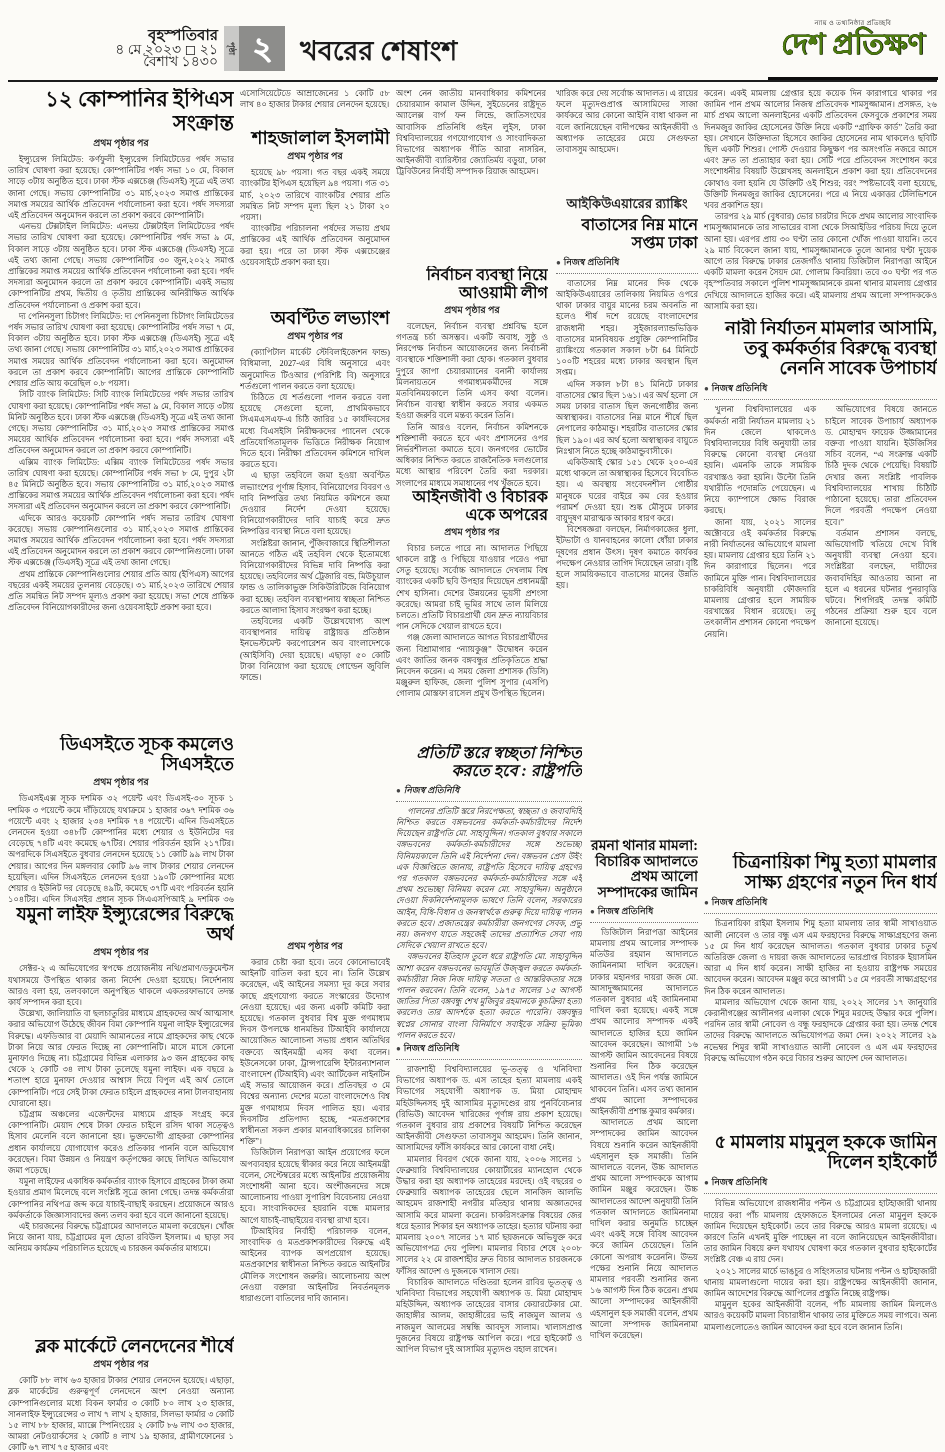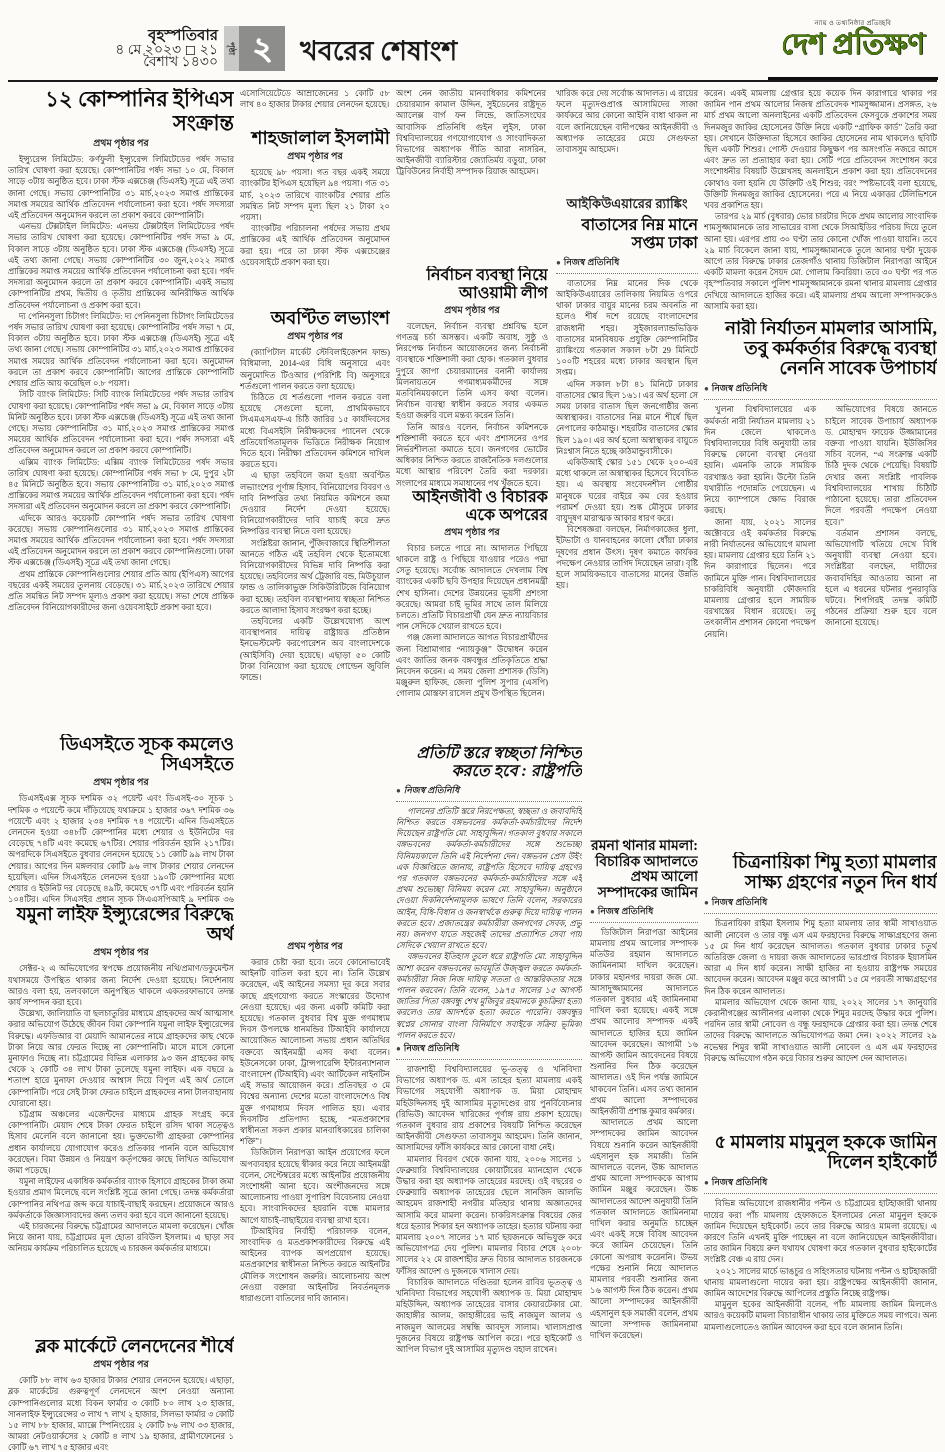--- a/index.html
+++ b/index.html
@@ -118,21 +118,21 @@
     <div class="body">
         <p>হয়েছে ৯৮ পয়সা। গত বছর একই সময়ে ব্যাংকটির ইপিএস হয়েছিল ৯৪ পয়সা। গত ৩১ মার্চ, ২০২৩ তারিখে ব্যাংকটির শেয়ার প্রতি সমন্বিত নিট সম্পদ মূল্য ছিল ২১ টাকা ২০ পয়সা।</p>
         <p>ব্যাংকটির পরিচালনা পর্ষদের সভায় প্রথম প্রান্তিকের এই আর্থিক প্রতিবেদন অনুমোদন করা হয়। পরে তা ঢাকা স্টক এক্সচেঞ্জের ওয়েবসাইটে প্রকাশ করা হয়।</p>
       </div>
   </div>
 
   <div class="article" style="left:240px; top:308px; width:150px; height:630px;">
     <div class="hl hl-lg">অবণ্টিত লভ্যাংশ</div>
     <div class="kicker">প্রথম পৃষ্ঠার পর</div>
     <div class="body">
-        <p>(ক্যাপিটাল মার্কেট স্টেবিলাইজেশন ফান্ড) বিধিমালা, 2014-এর বিধি অনুসারে এবং অনুমোদিত টিওআর (পরিশিষ্ট বি) অনুসারে শর্তগুলো পালন করতে বলা হয়েছে।</p>
+        <p>(ক্যাপিটাল মার্কেট স্টেবিলাইজেশন ফান্ড) বিধিমালা, 2027-এর বিধি অনুসারে এবং অনুমোদিত টিওআর (পরিশিষ্ট বি) অনুসারে শর্তগুলো পালন করতে বলা হয়েছে।</p>
         <p>চিঠিতে যে শর্তগুলো পালন করতে বলা হয়েছে সেগুলো হলো, প্রাথমিকভাবে সিএমএসএফ-এ চিঠি জারির ১৫ কার্যদিবসের মধ্যে বিএসইসি নিরীক্ষকদের প্যানেল থেকে প্রতিযোগিতামূলক ভিত্তিতে নিরীক্ষক নিয়োগ দিতে হবে। নিরীক্ষা প্রতিবেদন কমিশনে দাখিল করতে হবে।</p>
         <p>এ ছাড়া তহবিলে জমা হওয়া অবণ্টিত লভ্যাংশের পূর্ণাঙ্গ হিসাব, বিনিয়োগের বিবরণ ও দাবি নিষ্পত্তির তথ্য নিয়মিত কমিশনে জমা দেওয়ার নির্দেশ দেওয়া হয়েছে। বিনিয়োগকারীদের দাবি যাচাই করে দ্রুত নিষ্পত্তির ব্যবস্থা নিতে বলা হয়েছে।</p>
         <p>সংশ্লিষ্টরা জানান, পুঁজিবাজারে স্থিতিশীলতা আনতে গঠিত এই তহবিল থেকে ইতোমধ্যে বিনিয়োগকারীদের বিভিন্ন দাবি নিষ্পত্তি করা হয়েছে। তহবিলের অর্থ ট্রেজারি বন্ড, মিউচুয়াল ফান্ড ও তালিকাভুক্ত সিকিউরিটিজে বিনিয়োগ করা হচ্ছে। তহবিল ব্যবস্থাপনায় স্বচ্ছতা নিশ্চিত করতে আলাদা হিসাব সংরক্ষণ করা হচ্ছে।</p>
         <p>তহবিলের একটি উল্লেখযোগ্য অংশ ব্যবস্থাপনার দায়িত্ব রাষ্ট্রায়ত্ত প্রতিষ্ঠান ইনভেস্টমেন্ট করপোরেশন অব বাংলাদেশকে (আইসিবি) দেয়া হয়েছে। এছাড়া ৫০ কোটি টাকা বিনিয়োগ করা হয়েছে গোল্ডেন জুবিলি ফান্ডে।</p>
       </div>
   </div>
 
   <div class="article" style="left:240px; top:938px; width:150px; height:514px;">
     <div class="kicker">প্রথম পৃষ্ঠার পর</div>
     <div class="body">
@@ -188,21 +188,21 @@
     <div class="body">
         <p>খারিজ করে দেয় সর্বোচ্চ আদালত। এ রায়ের ফলে মৃত্যুদণ্ডপ্রাপ্ত আসামিদের সাজা কার্যকরে আর কোনো আইনি বাধা থাকল না বলে জানিয়েছেন বাদীপক্ষের আইনজীবী ও অধ্যাপক তাহেরের মেয়ে সেগুফতা তাবাসসুম আহমেদ।</p>
       </div>
   </div>
 
   <div class="article" style="left:556px; top:194px; width:142px; height:644px;">
     <div class="kicker-top">আইকিউএয়ারের র‍্যাঙ্কিং</div>
     <div class="hl hl-md">বাতাসের নিম্ন মানে সপ্তম ঢাকা</div>
     <div class="byline"><span class="dot">●</span><span>নিজস্ব প্রতিনিধি</span></div>
     <div class="body">
-        <p>বাতাসের নিম্ন মানের দিক থেকে আইকিউএয়ারের তালিকায় নিয়মিত ওপরে থাকা ঢাকার বায়ুর মানের চরম অবনতি না হলেও শীর্ষ দশে রয়েছে বাংলাদেশের রাজধানী শহর। সুইজারল্যান্ডভিত্তিক বাতাসের মানবিষয়ক প্রযুক্তি কোম্পানিটির র‍্যাঙ্কিংয়ে গতকাল সকাল ৮টা 29 মিনিটে ১০০টি শহরের মধ্যে ঢাকার অবস্থান ছিল সপ্তম।</p>
+        <p>বাতাসের নিম্ন মানের দিক থেকে আইকিউএয়ারের তালিকায় নিয়মিত ওপরে থাকা ঢাকার বায়ুর মানের চরম অবনতি না হলেও শীর্ষ দশে রয়েছে বাংলাদেশের রাজধানী শহর। সুইজারল্যান্ডভিত্তিক বাতাসের মানবিষয়ক প্রযুক্তি কোম্পানিটির র‍্যাঙ্কিংয়ে গতকাল সকাল ৮টা 64 মিনিটে ১০০টি শহরের মধ্যে ঢাকার অবস্থান ছিল সপ্তম।</p>
         <p>এদিন সকাল ৮টা ৪১ মিনিটে ঢাকার বাতাসের স্কোর ছিল ১৬১। এর অর্থ হলো সে সময় ঢাকার বাতাস ছিল জনগোষ্ঠীর জন্য অস্বাস্থ্যকর। বাতাসের নিম্ন মানে শীর্ষে ছিল নেপালের কাঠমান্ডু। শহরটির বাতাসের স্কোর ছিল ১৯০। এর অর্থ হলো অস্বাস্থ্যকর বায়ুতে নিঃশ্বাস নিতে হচ্ছে কাঠমান্ডুবাসীকে।</p>
         <p>একিউআই স্কোর ১৫১ থেকে ২০০-এর মধ্যে থাকলে তা অস্বাস্থ্যকর হিসেবে বিবেচিত হয়। এ অবস্থায় সংবেদনশীল গোষ্ঠীর মানুষকে ঘরের বাইরে কম বের হওয়ার পরামর্শ দেওয়া হয়। শুষ্ক মৌসুমে ঢাকার বায়ুদূষণ মারাত্মক আকার ধারণ করে।</p>
         <p>বিশেষজ্ঞরা বলছেন, নির্মাণকাজের ধুলা, ইটভাটা ও যানবাহনের কালো ধোঁয়া ঢাকার দূষণের প্রধান উৎস। দূষণ কমাতে কার্যকর পদক্ষেপ নেওয়ার তাগিদ দিয়েছেন তারা। বৃষ্টি হলে সাময়িকভাবে বাতাসের মানের উন্নতি হয়।</p>
       </div>
   </div>
 
   <div class="article" style="left:590px; top:838px; width:108px; height:614px;">
     <div class="hl hl-sm">রমনা থানার মামলা: বিচারিক আদালতে প্রথম আলো সম্পাদকের জামিন</div>
     <div class="byline"><span class="dot">●</span><span>নিজস্ব প্রতিনিধি</span></div>
     <div class="body">

